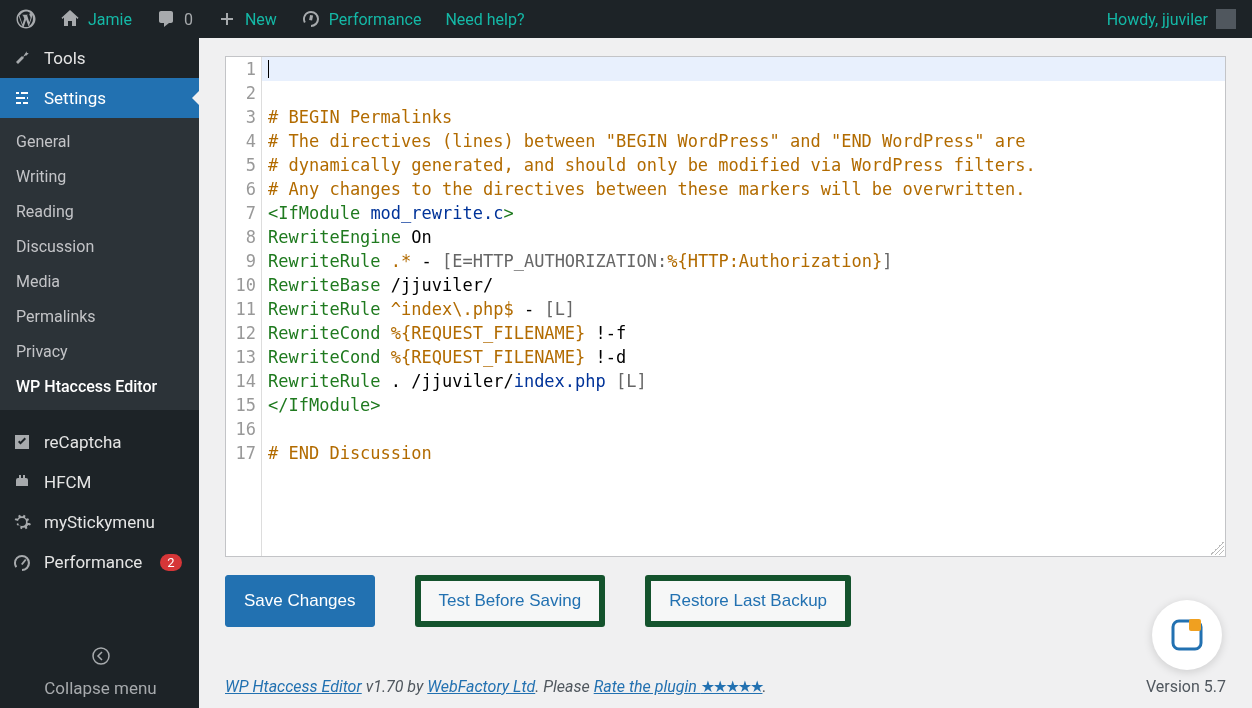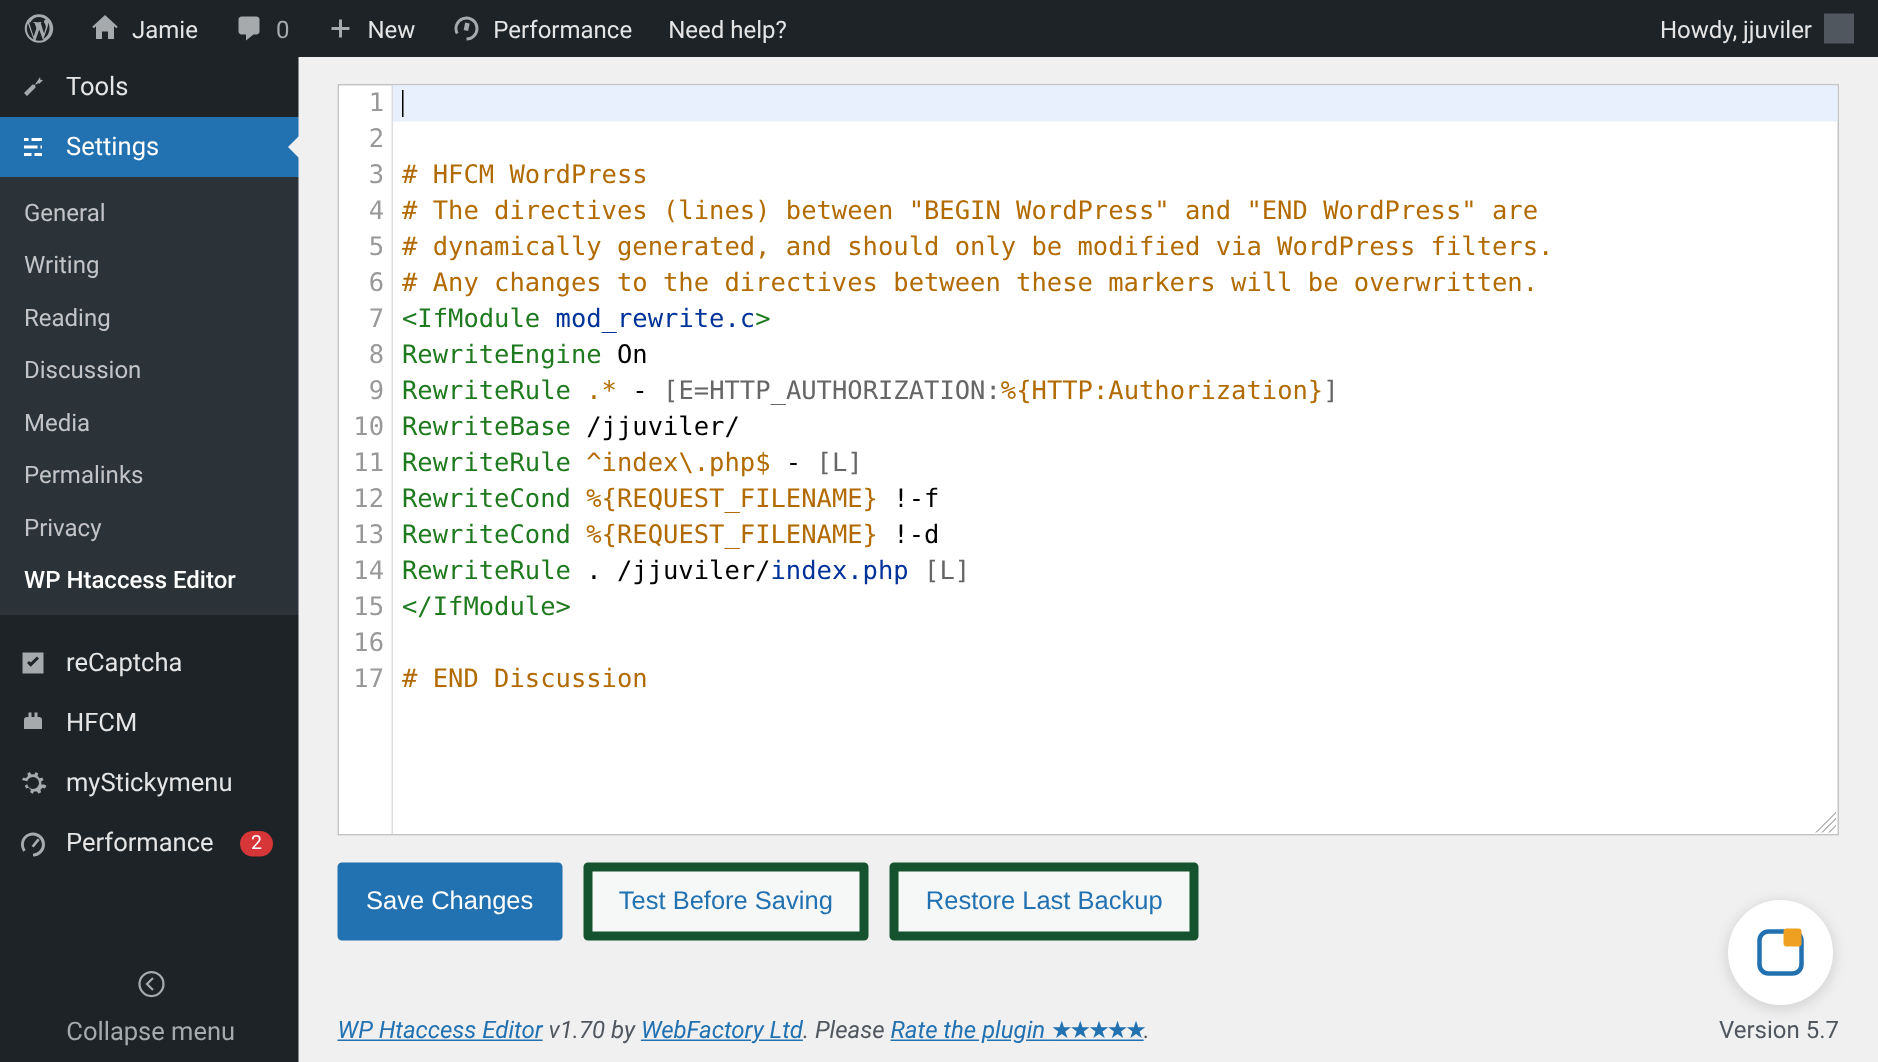--- a/index.html
+++ b/index.html
@@ -3,21 +3,21 @@
 <meta charset="utf-8">
 <style>
 * { margin:0; padding:0; box-sizing:border-box; }
 body { font-family: -apple-system, BlinkMacSystemFont, "Segoe UI", Roboto, Helvetica, Arial, sans-serif; background:#f0f0f1; width:1252px; height:708px; overflow:hidden; position:relative; }
 
 
 .adminbar { height:38px; background:#1d2327; color:#c3c4c7; display:flex; align-items:center; padding:0 4px; font-size:16px; justify-content:space-between;}
 .adminbar-left,.adminbar-right { display:flex; align-items:center; height:100%; }
 .ab-item { display:flex; align-items:center; gap:8px; padding:0 12px; height:100%; cursor:pointer; color:#e8e8e8;}
 .ab-item svg{width:20px;height:20px;fill:#a7aaad;}
-.ab-item .txt{color:#e5e5e5;}
+.ab-item .txt{color:#14b8a6;}
 .ab-count{color:#a7aaad;}
 .avatar{width:20px;height:20px;background:#50575e;display:inline-block;}
 
 
 .sidebar { position:absolute; top:38px; left:0; width:201px; bottom:0; background:#1d2327; color:#f0f0f1; font-size:17px;}
 .menu-item{display:flex;align-items:center;gap:12px;padding:10px 12px;cursor:pointer;color:#e5e5e5;}
 .menu-item svg{width:20px;height:20px;fill:#a7aaad;flex-shrink:0;}
 .menu-item.current{background:#2271b1;color:#fff;position:relative;}
 .menu-item.current svg{fill:#fff;}
 .menu-item.current::after{content:"";position:absolute;right:-1px;top:50%;transform:translateY(-50%);border:10px solid transparent;border-right-color:#f0f0f1;}
@@ -39,21 +39,21 @@
 .codeline.hl{background:#e8f0fd;}
 .cursor-bar{position:absolute;left:6px;top:3px;width:1px;height:18px;background:#000;}
 .c-cmt{color:#b26b00;}
 .c-tag{color:#1f7a1f;}
 .c-attr{color:#003399;}
 .c-kw{color:#1f7a1f;}
 .c-re{color:#b26b00;}
 .c-br{color:#666;}
 .resize-grip{position:absolute;right:1px;bottom:1px;width:14px;height:14px;background:linear-gradient(135deg,transparent 0 50%,#bbb 50% 55%,transparent 55% 65%,#bbb 65% 70%,transparent 70% 80%,#bbb 80% 85%,transparent 85%);}
 
-.btn-row{display:flex;gap:14px;margin:18px 0 0 26px;}
+.btn-row{display:flex;gap:40px;margin:18px 0 0 26px;}
 .btn{padding:10px 18px;font-size:17px;border-radius:3px;cursor:pointer;}
 .btn-primary{background:#2271b1;border:1px solid #2271b1;color:#fff;}
 .btn-secondary{background:#f6f7f7;border:6px solid #14532d;color:#2271b1;}
 
 .footer{position:absolute;left:26px;right:26px;bottom:12px;display:flex;justify-content:space-between;font-size:16px;color:#50575e;font-style:italic;align-items:center;}
 .footer a{color:#2271b1;text-decoration:underline;font-style:italic;}
 .footer .stars{color:#2271b1;letter-spacing:-2px;font-style:normal;}
 .footer .ver{font-style:normal;color:#50575e;}
 
 .float-widget{position:absolute;right:30px;bottom:38px;width:70px;height:70px;border-radius:50%;background:#fff;box-shadow:0 2px 10px rgba(0,0,0,.15);display:flex;align-items:center;justify-content:center;}
@@ -182,21 +182,21 @@
           <div>13</div>
           <div>14</div>
           <div>15</div>
           <div>16</div>
           <div>17</div>
         </div>
       <div class="codearea" id="codearea">
         <div class="cursor-bar"></div>
       <div class="codeline hl">&nbsp;</div>
           <div class="codeline">&nbsp;</div>
-          <div class="codeline"><span class="c-cmt"># HFCM WordPress</span></div>
+          <div class="codeline"><span class="c-cmt"># BEGIN Permalinks</span></div>
           <div class="codeline"><span class="c-cmt"># The directives (lines) between "BEGIN WordPress" and "END WordPress" are</span></div>
           <div class="codeline"><span class="c-cmt"># dynamically generated, and should only be modified via WordPress filters.</span></div>
           <div class="codeline"><span class="c-cmt"># Any changes to the directives between these markers will be overwritten.</span></div>
           <div class="codeline"><span class="c-tag">&lt;IfModule</span> <span class="c-attr">mod_rewrite.c</span><span class="c-tag">&gt;</span></div>
           <div class="codeline"><span class="c-kw">RewriteEngine</span> On</div>
           <div class="codeline"><span class="c-kw">RewriteRule</span> <span class="c-re">.*</span> - <span class="c-br">[E=HTTP_AUTHORIZATION:<span class="c-re">%{HTTP:Authorization}</span>]</span></div>
           <div class="codeline"><span class="c-kw">RewriteBase</span> /jjuviler/</div>
           <div class="codeline"><span class="c-kw">RewriteRule</span> <span class="c-re">^index\.php$</span> - <span class="c-br">[L]</span></div>
           <div class="codeline"><span class="c-kw">RewriteCond</span> <span class="c-re">%{REQUEST_FILENAME}</span> !-f</div>
           <div class="codeline"><span class="c-kw">RewriteCond</span> <span class="c-re">%{REQUEST_FILENAME}</span> !-d</div>

